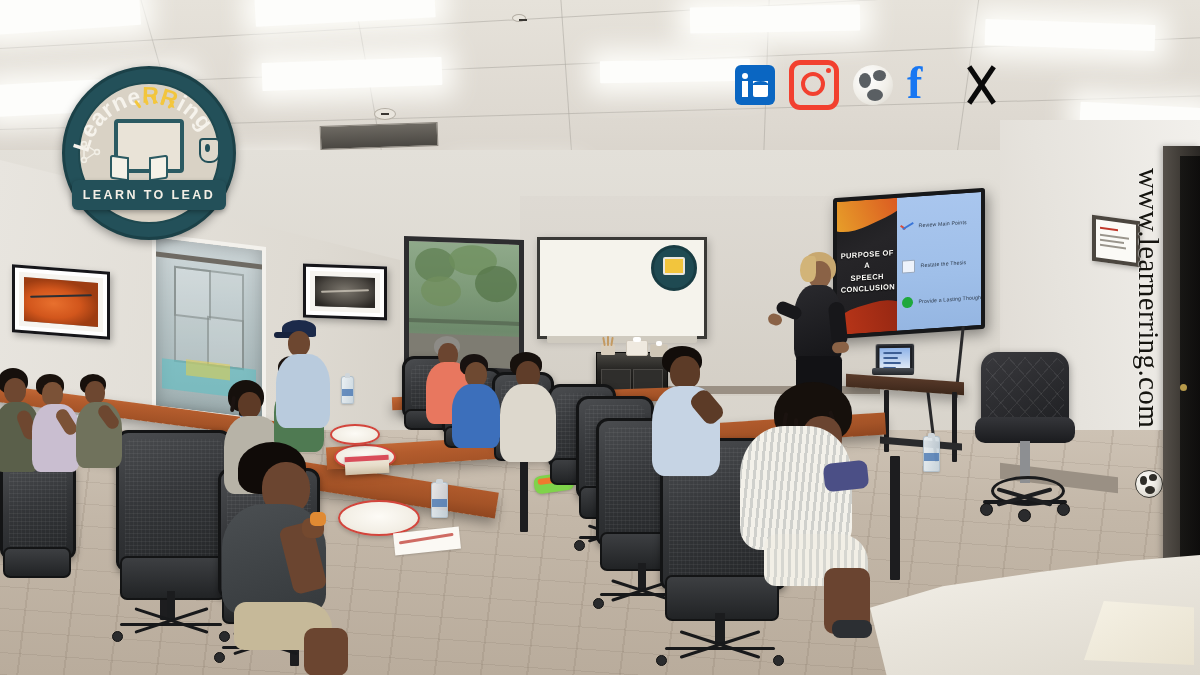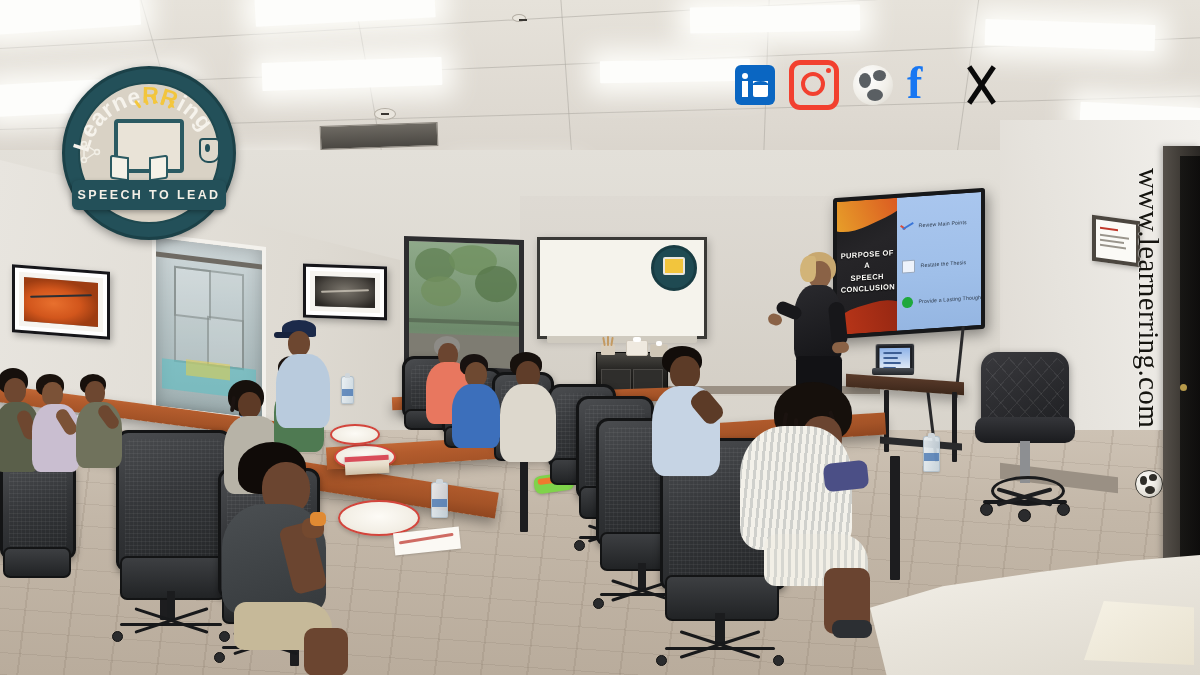--- a/index.html
+++ b/index.html
@@ -979,17 +979,17 @@
 
     <svg class="node" viewBox="0 0 22 22">
       <circle cx="4" cy="3" r="2.4" fill="none" stroke="#f2efe6" stroke-width="1.6"></circle>
       <circle cx="4" cy="19" r="2.4" fill="none" stroke="#f2efe6" stroke-width="1.6"></circle>
       <circle cx="17" cy="11" r="2.4" fill="none" stroke="#f2efe6" stroke-width="1.6"></circle>
       <path d="M6 4 L15 10 M6 18 L15 12 M4 5 L4 17" stroke="#f2efe6" stroke-width="1.5" fill="none"></path>
     </svg>
     <div class="shield"></div>
 
     <div class="ribbon">
-      <span>SPEECH TO LEAD</span>
+      <span>LEARN TO LEAD</span>
     </div>
   </div>
 
 </div>
 
 </body></html>

